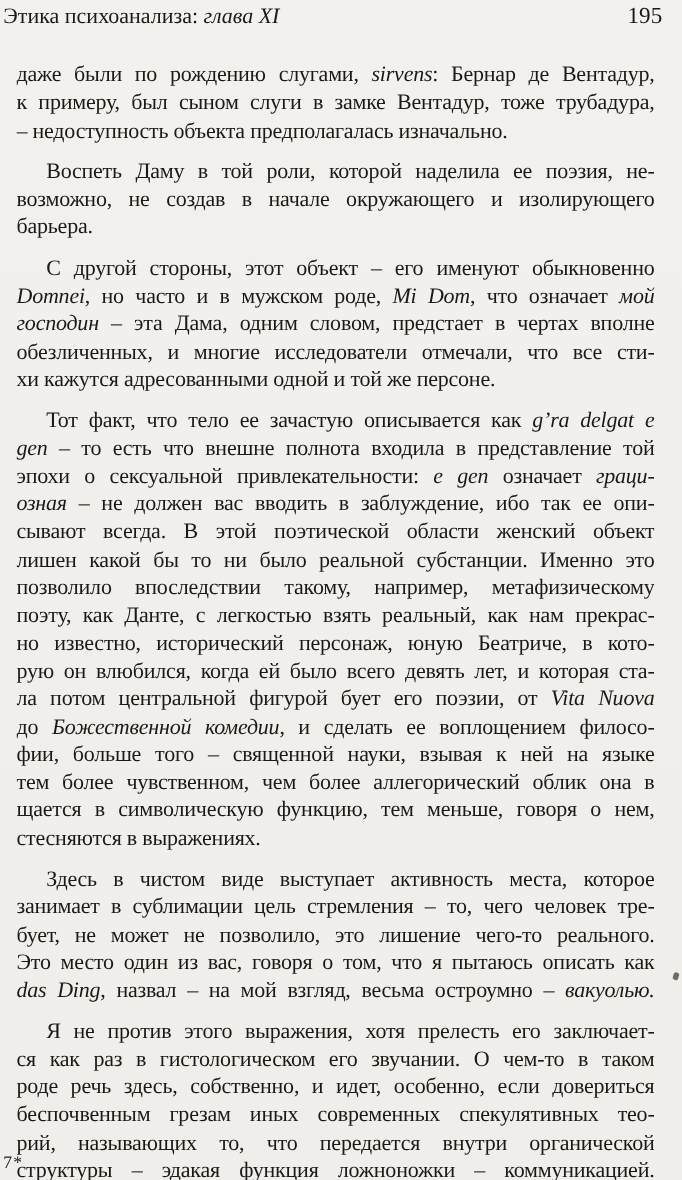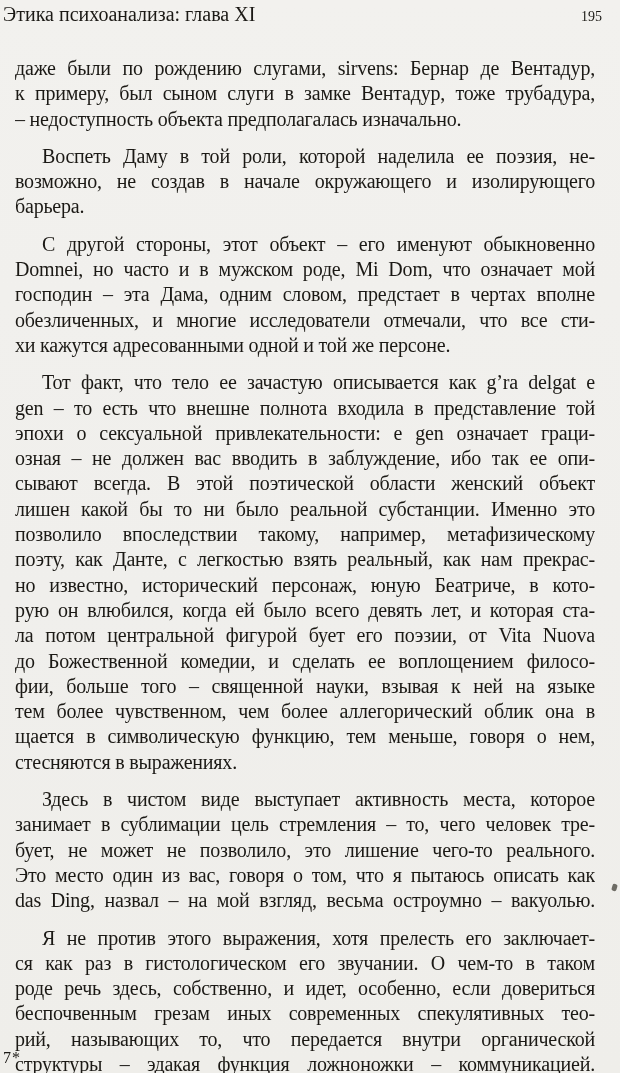--- a/index.html
+++ b/index.html
@@ -10,22 +10,22 @@
     background-image: linear-gradient(180deg, #f2f1ee 0%, #f0efec 55%, #efeeea 100%);
     color: #1b1915;
     font-family: "Liberation Serif", "DejaVu Serif", serif;
     overflow: hidden;
   }
   .header {
     position: absolute; top: 2px; left: 3px; right: 18px;
     display: flex; justify-content: space-between; align-items: baseline;
     font-size: 20px; line-height: 24px;
   }
-  .page-number { font-size: 14px; }
-  .it { }
+  .page-number { font-size: 21px; }
+  .it { font-style: italic; }
   .text-block {
     position: absolute; top: 44px; left: 3px; width: 604px;
     font-size: 20px; line-height: 25.3px; letter-spacing: -0.2px;
   }
   .para { margin: 12px; }
   .line {
     text-align: justify;
     text-align-last: justify;
     height: 25.3px; overflow: hidden;
   }

